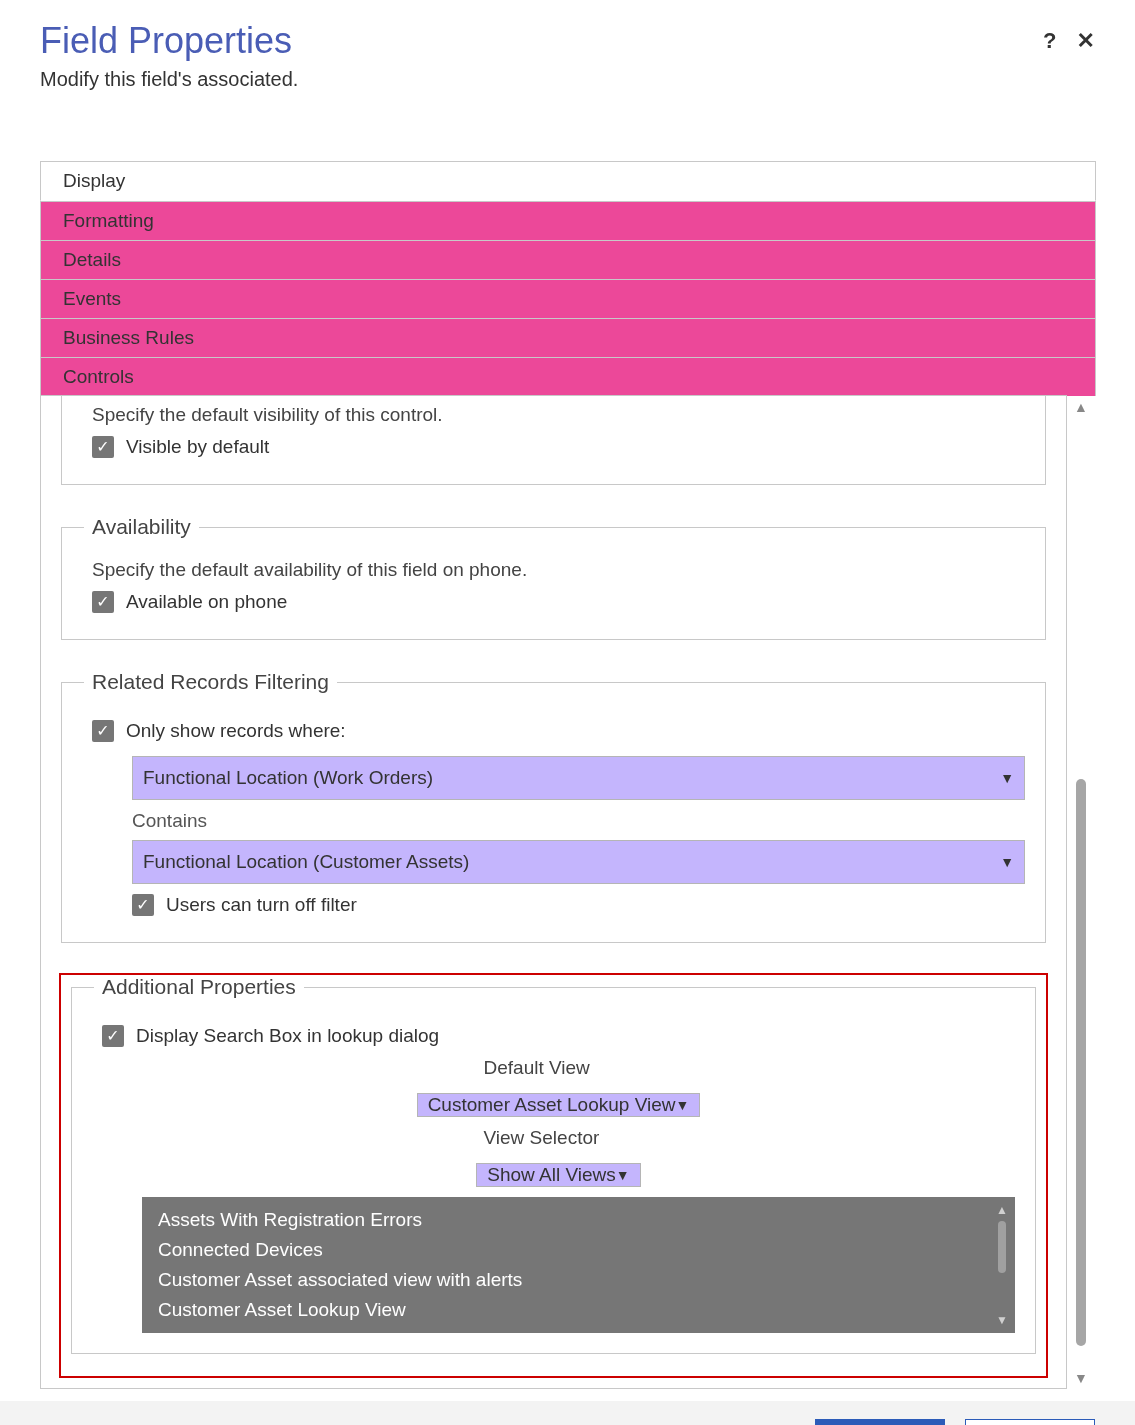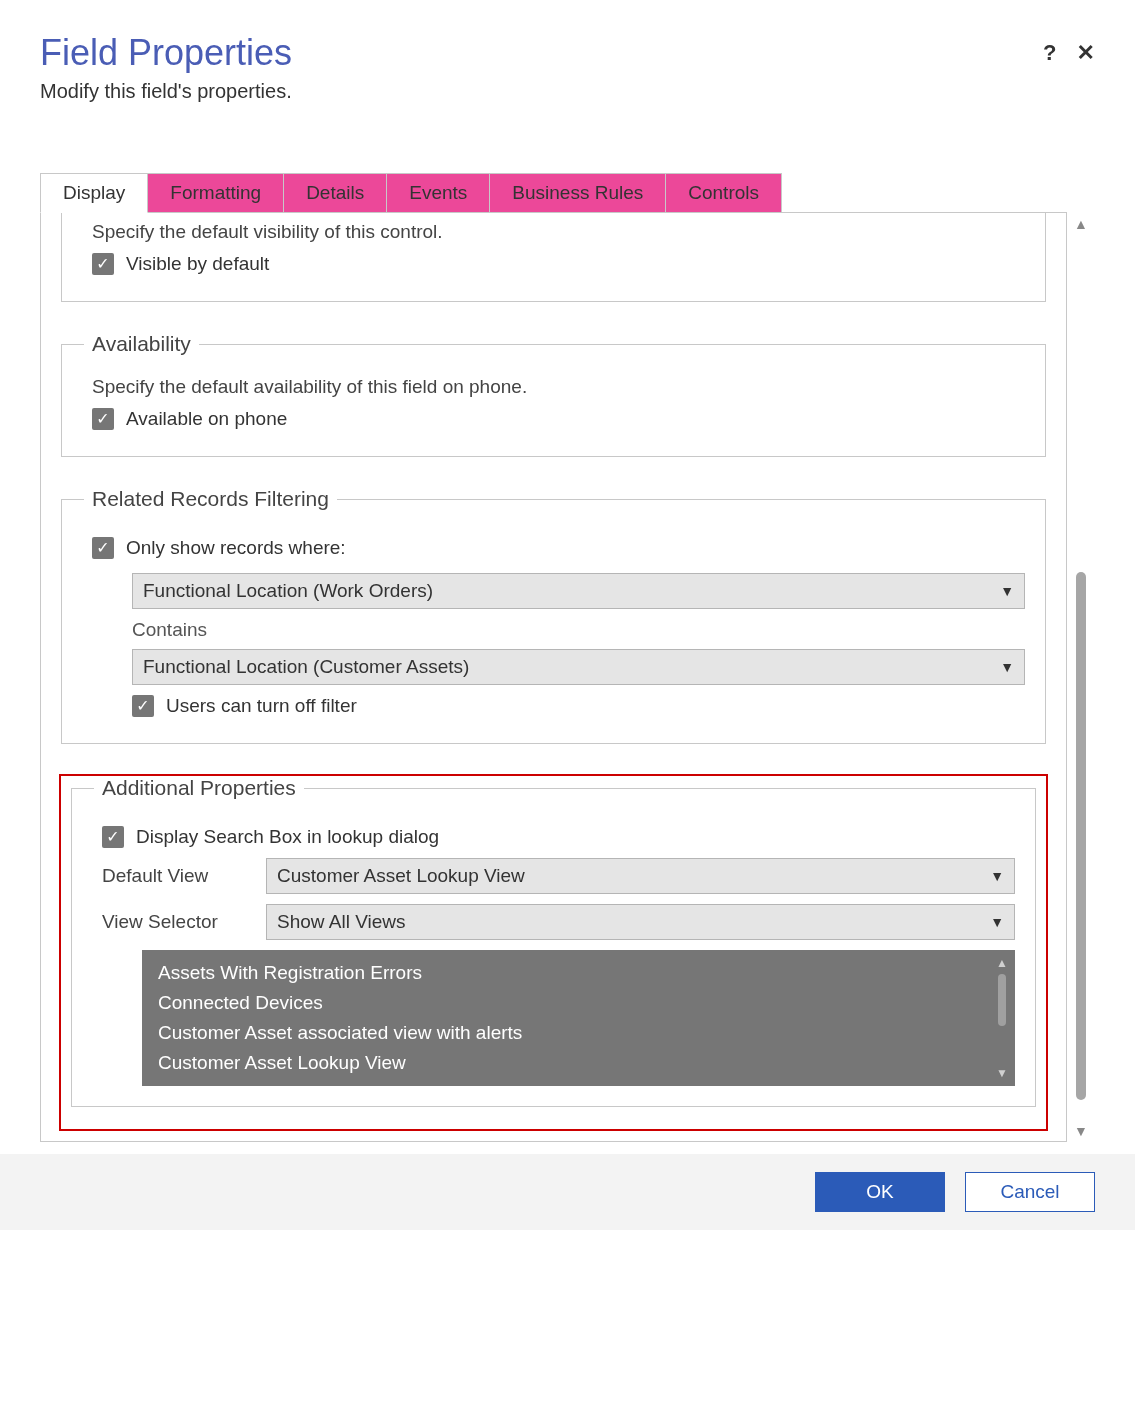--- a/index.html
+++ b/index.html
@@ -3,21 +3,21 @@
 <meta charset="utf-8">
 <style>
   * { box-sizing: border-box; margin: 0; padding: 0; }
   body {
     font-family: "Segoe UI", Tahoma, sans-serif;
     background: #ffffff;
     color: #333;
     width: 1135px;
   }
   .header {
-    padding: 32px 40px 10px 40px;
+    padding: 20px 40px 10px 40px;
     display: flex;
     justify-content: space-between;
     align-items: flex-start;
   }
   .header-left { flex: 1; }
   .header-title {
     font-size: 36px;
     font-weight: 400;
     color: #4a5db5;
     margin-bottom: 6px;
@@ -36,20 +36,21 @@
     font-weight: bold;
     color: #333;
     cursor: pointer;
     line-height: 1;
   }
   .body {
     padding: 60px 40px 0 40px;
   }
   .tabs {
     display: flex;
+    flex-direction: column;
   }
   .tab {
     padding: 8px 22px;
     font-size: 19px;
     color: #333;
     background: #ec4899;
     border: 1px solid #c8c8c8;
     border-bottom: none;
     margin-right: -1px;
     cursor: pointer;
@@ -147,24 +148,24 @@
     color: #333;
   }
   .indent {
     margin-left: 40px;
     margin-top: 14px;
   }
   .select-row {
     display: flex;
     align-items: center;
     border: 1px solid #b5b5b5;
-    height: 36px;
+    height: 44px;
     padding: 0 10px;
     justify-content: space-between;
-    background: #e5e5e5;
+    background: #c4b5fd;
     margin-bottom: 4px;
   }
   .select-value {
     font-size: 19px;
     color: #333;
   }
   .chevron {
     font-size: 14px;
     color: #333;
   }
@@ -180,20 +181,21 @@
   }
   .highlight-box fieldset.group {
     margin: 0 10px 0 10px;
     border: 1px solid #c8c8c8;
   }
   .form-row {
     display: flex;
     align-items: center;
     margin-top: 10px;
     gap: 14px;
+    flex-direction: column;
   }
   .form-label {
     font-size: 19px;
     color: #444;
     width: 150px;
     flex-shrink: 0;
   }
   .form-row .select-row { flex: 1; margin-bottom: 0; }
   .listbox {
     margin-top: 10px;
@@ -253,21 +255,21 @@
     color: #2b5bb8;
     border: 1px solid #2b5bb8;
   }
 </style>
 </head>
 <body>
 
 <div class="header">
   <div class="header-left">
     <div class="header-title">Field Properties</div>
-    <div class="header-subtitle">Modify this field's properties.</div>
+    <div class="header-subtitle">Modify this field's associated.</div>
   </div>
   <div class="header-icons">
     <span class="icon-btn">?</span>
     <span class="icon-btn">✕</span>
   </div>
 </div>
 
 <div class="body">
   <div class="tabs">
     <div class="tab active">Display</div>

